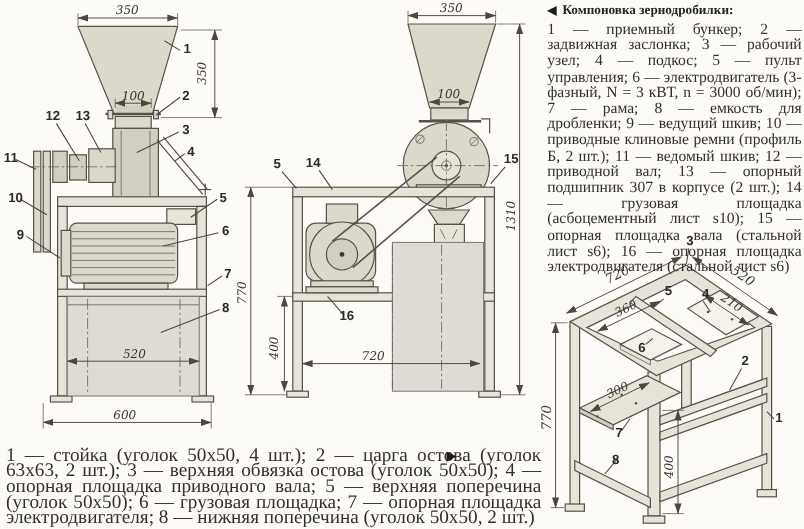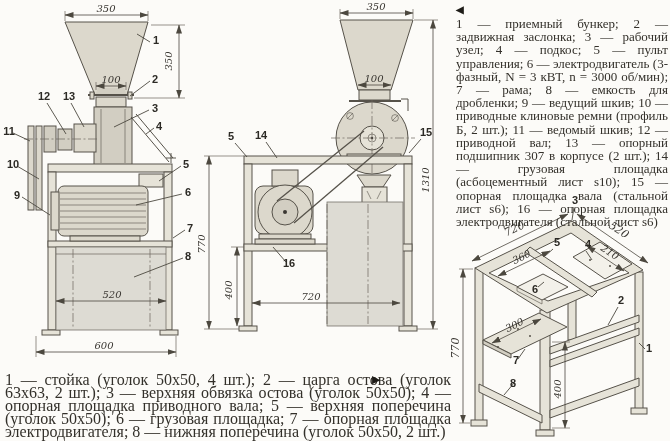--- a/index.html
+++ b/index.html
@@ -385,20 +385,21 @@
     <text class="callout" x="95" y="101">6</text>
     <text class="callout" x="181" y="112">2</text>
     <text class="callout" x="209" y="160">1</text>
     <text class="callout" x="76" y="172">7</text>
     <text class="callout" x="73" y="195">8</text>
   </svg>
 
   <div class="legend legend-right">
     <div class="title">
       <span class="tri">◀</span>
+      <span>Компоновка зернодробилки:</span>
     </div>
     <div class="body">1 — приемный бункер; 2 — задвижная заслонка; 3 — рабочий узел; 4 — подкос; 5 — пульт управления; 6 — электродвигатель (3-фазный, N = 3 кВТ, n = 3000 об/мин); 7 — рама; 8 — емкость для дробленки; 9 — ведущий шкив; 10 — приводные клиновые ремни (профиль Б, 2 шт.); 11 — ведомый шкив; 12 — приводной вал; 13 — опорный подшипник 307 в корпусе (2 шт.); 14 — грузовая площадка (асбоцементный лист s10); 15 — опорная площадка вала (стальной лист s6); 16 — опорная площадка электродвигателя (стальной лист s6)</div>
   </div>
 
   <div class="legend legend-bottom">
     <div class="body">1 — стойка (уголок 50х50, 4 шт.); 2 — царга остова (уголок 63х63, 2 шт.); 3 — верхняя обвязка остова (уголок 50х50); 4 — опорная площадка приводного вала; 5 — верхняя поперечина (уголок 50х50); 6 — грузовая площадка; 7 — опорная площадка электродвигателя; 8 — нижняя поперечина (уголок 50х50, 2 шт.)</div>
   </div>
   <span class="tri-next">▶</span>
 
 </div>

